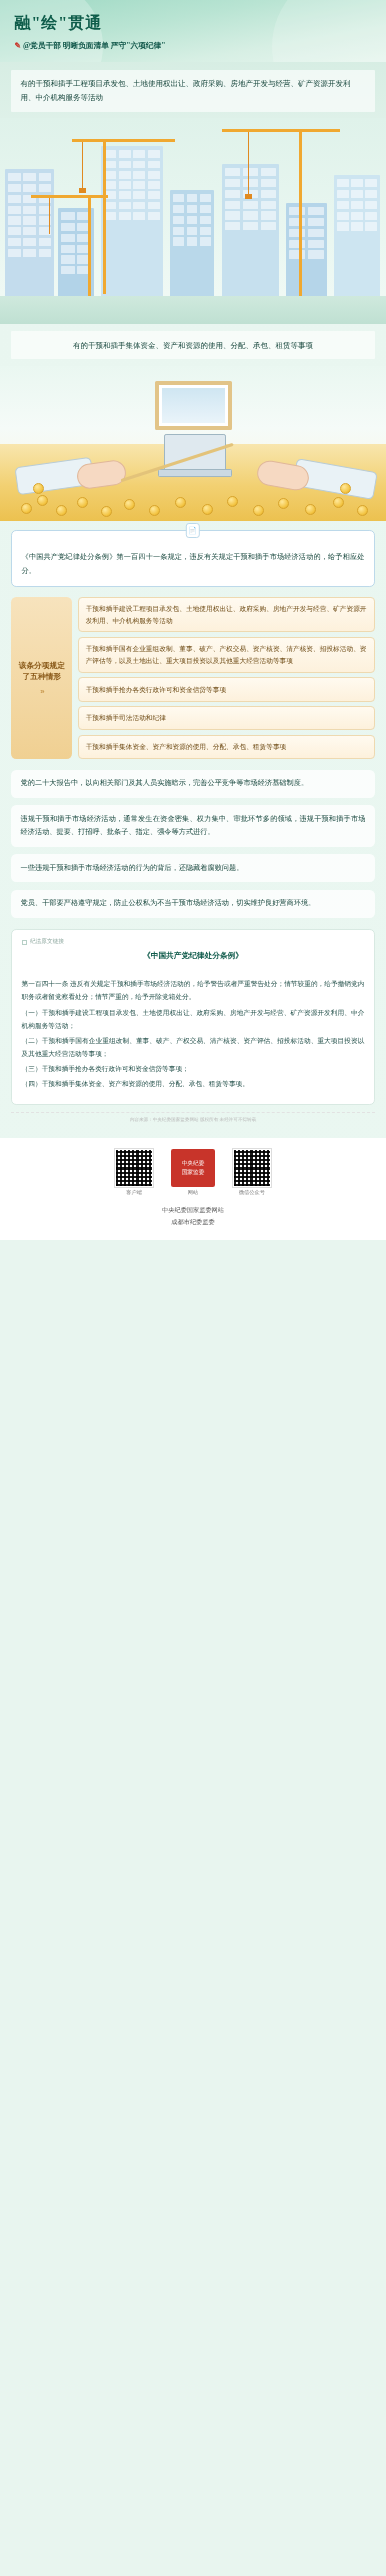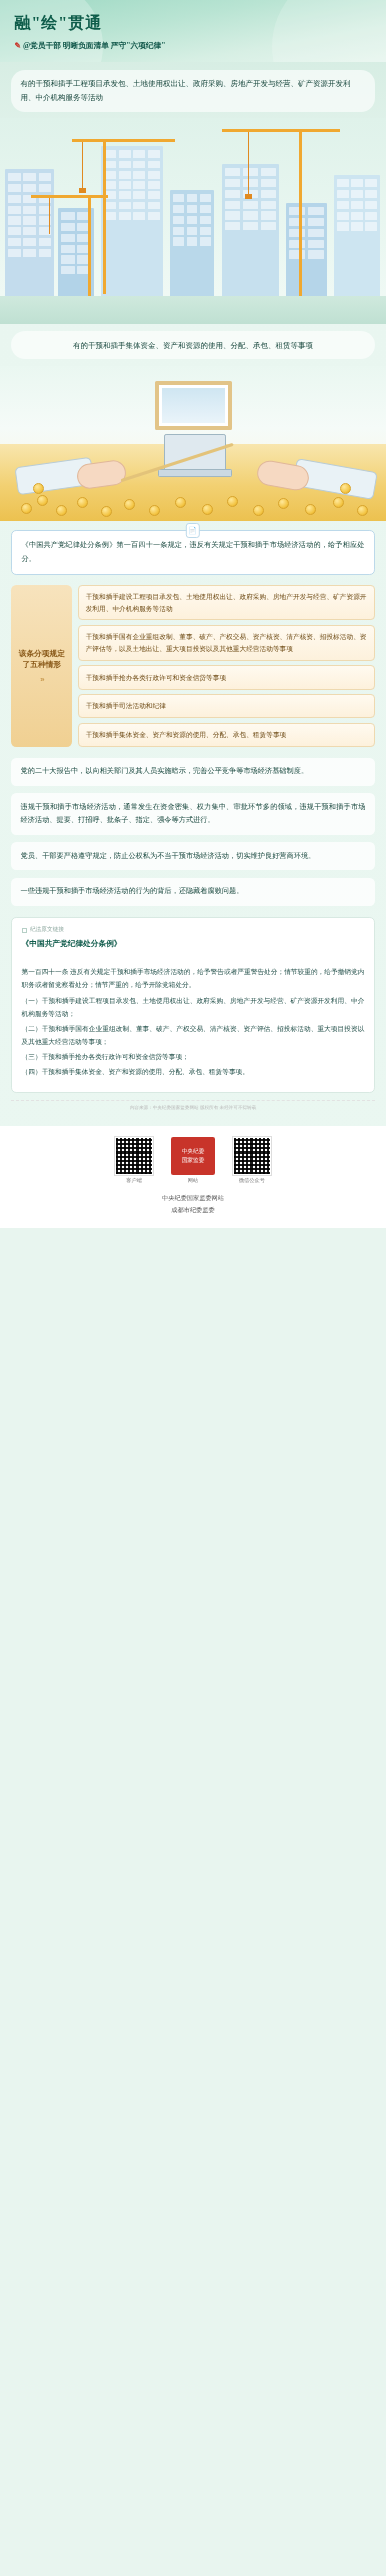--- a/index.html
+++ b/index.html
@@ -42,21 +42,21 @@
   .title-line3 {
     margin-top:2.1px; font-size:7.7px; line-height:1.6; color:#11574a;
     font-family:"Liberation Serif", serif; font-weight:bold;
   }
 
   
   .para-block {
     margin: 0 11.3px;
     padding: 7.2px 9.3px;
     background: rgba(255,255,255,0.62);
-    border-radius: 14px;
+    border-radius: 1px;
     font-size: 7.5px;
     line-height: 1.85;
     color: #14443a;
     font-family:"Liberation Serif", serif;
   }
   .para-block.tight { line-height:1.8; }
 
   
   .illus-build {
     position: relative; height: 206px; margin-top: 6.2px;
@@ -119,20 +119,21 @@
     position:relative;
   }
   .quote-icon {
     position:absolute; top:-7.2px; left:50%; transform:translateX(-50%);
     width:14.4px; height:14.4px; background:#fff; border:1px solid #bcd9ea; border-radius:3.1px;
     display:flex; align-items:center; justify-content:center; color:#4a90c2; font-size:7.2px;
   }
   .quote-text {
     font-size:7.2px; line-height:1.9; color:#16463c; text-align:justify;
     font-family:Liberation Mono, monospace;
+    margin-top:12px;
   }
 
   
   .five-wrap {
     margin: 9.3px 11.3px 0 11.3px; display:flex; gap:6.2px; align-items:stretch;
   }
   .five-left {
     width: 61px; flex:0 0 61px; border-radius:5.2px;
     background: linear-gradient(180deg,#f7e3bd,#f0d092);
     display:flex; flex-direction:column; align-items:center; justify-content:center;
@@ -166,21 +167,21 @@
   .appendix {
     margin: 11.3px 11.3px 0 11.3px;
     background:#fff; border:0.5px solid #d8e9e2; border-radius:5.2px;
     padding: 8.2px 9.3px 11.3px 9.3px;
   }
   .appendix-tag {
     display:flex; align-items:center; gap:3.1px; font-size:5.7px; color:#8aa59c; margin-bottom:5.2px;
   }
   .appendix-tag .sq { width:5.2px; height:5.2px; border:0.5px solid #b6cfc6; display:inline-block; }
   .appx-title {
-    font-size:7.7px; font-weight:bold; color:#0f5b4b; margin-bottom:16px;
+    text-align:center; font-size:7.7px; font-weight:bold; color:#0f5b4b; margin-bottom:16px;
     font-family:"Liberation Serif", serif;
   }
   .appx-p {
     font-size:6.7px; line-height:1.95; color:#23504a; text-align:justify;
     font-family:"Liberation Serif", serif; margin-bottom:2.1px;
   }
   .appx-p.indent { text-indent: 0; }
 
   
   .footer {
@@ -448,22 +449,22 @@
       <div class="five-item">干预和插手建设工程项目承发包、土地使用权出让、政府采购、房地产开发与经营、矿产资源开发利用、中介机构服务等活动</div>
       <div class="five-item">干预和插手国有企业重组改制、董事、破产、产权交易、资产核资、清产核资、招投标活动、资产评估等，以及土地出让、重大项目投资以及其他重大经营活动等事项</div>
       <div class="five-item">干预和插手抢办各类行政许可和资金信贷等事项</div>
       <div class="five-item">干预和插手司法活动和纪律</div>
       <div class="five-item">干预和插手集体资金、资产和资源的使用、分配、承包、租赁等事项</div>
     </div>
   </div>
 
   <div class="pcard first">党的二十大报告中，以向相关部门及其人员实施暗示，完善公平竞争等市场经济基础制度。</div>
   <div class="pcard">违规干预和插手市场经济活动，通常发生在资金密集、权力集中、审批环节多的领域，违规干预和插手市场经济活动、提要、打招呼、批条子、指定、强令等方式进行。</div>
+  <div class="pcard">一些违规干预和插手市场经济活动的行为的背后，还隐藏着腐败问题。</div>
   <div class="pcard">党员、干部要严格遵守规定，防止公权私为不当干预市场经济活动，切实维护良好营商环境。</div>
-  <div class="pcard">一些违规干预和插手市场经济活动的行为的背后，还隐藏着腐败问题。</div>
 
   <div class="appendix">
     <div class="appendix-tag">
       <span class="sq"></span>
       <span>纪法原文链接</span>
     </div>
     <div class="appx-title">《中国共产党纪律处分条例》</div>
     <div class="appx-p">第一百四十一条  违反有关规定干预和插手市场经济活动的，给予警告或者严重警告处分；情节较重的，给予撤销党内职务或者留党察看处分；情节严重的，给予开除党籍处分。</div>
     <div class="appx-p indent">（一）干预和插手建设工程项目承发包、土地使用权出让、政府采购、房地产开发与经营、矿产资源开发利用、中介机构服务等活动；</div>
     <div class="appx-p indent">（二）干预和插手国有企业重组改制、董事、破产、产权交易、清产核资、资产评估、招投标活动、重大项目投资以及其他重大经营活动等事项；</div>

